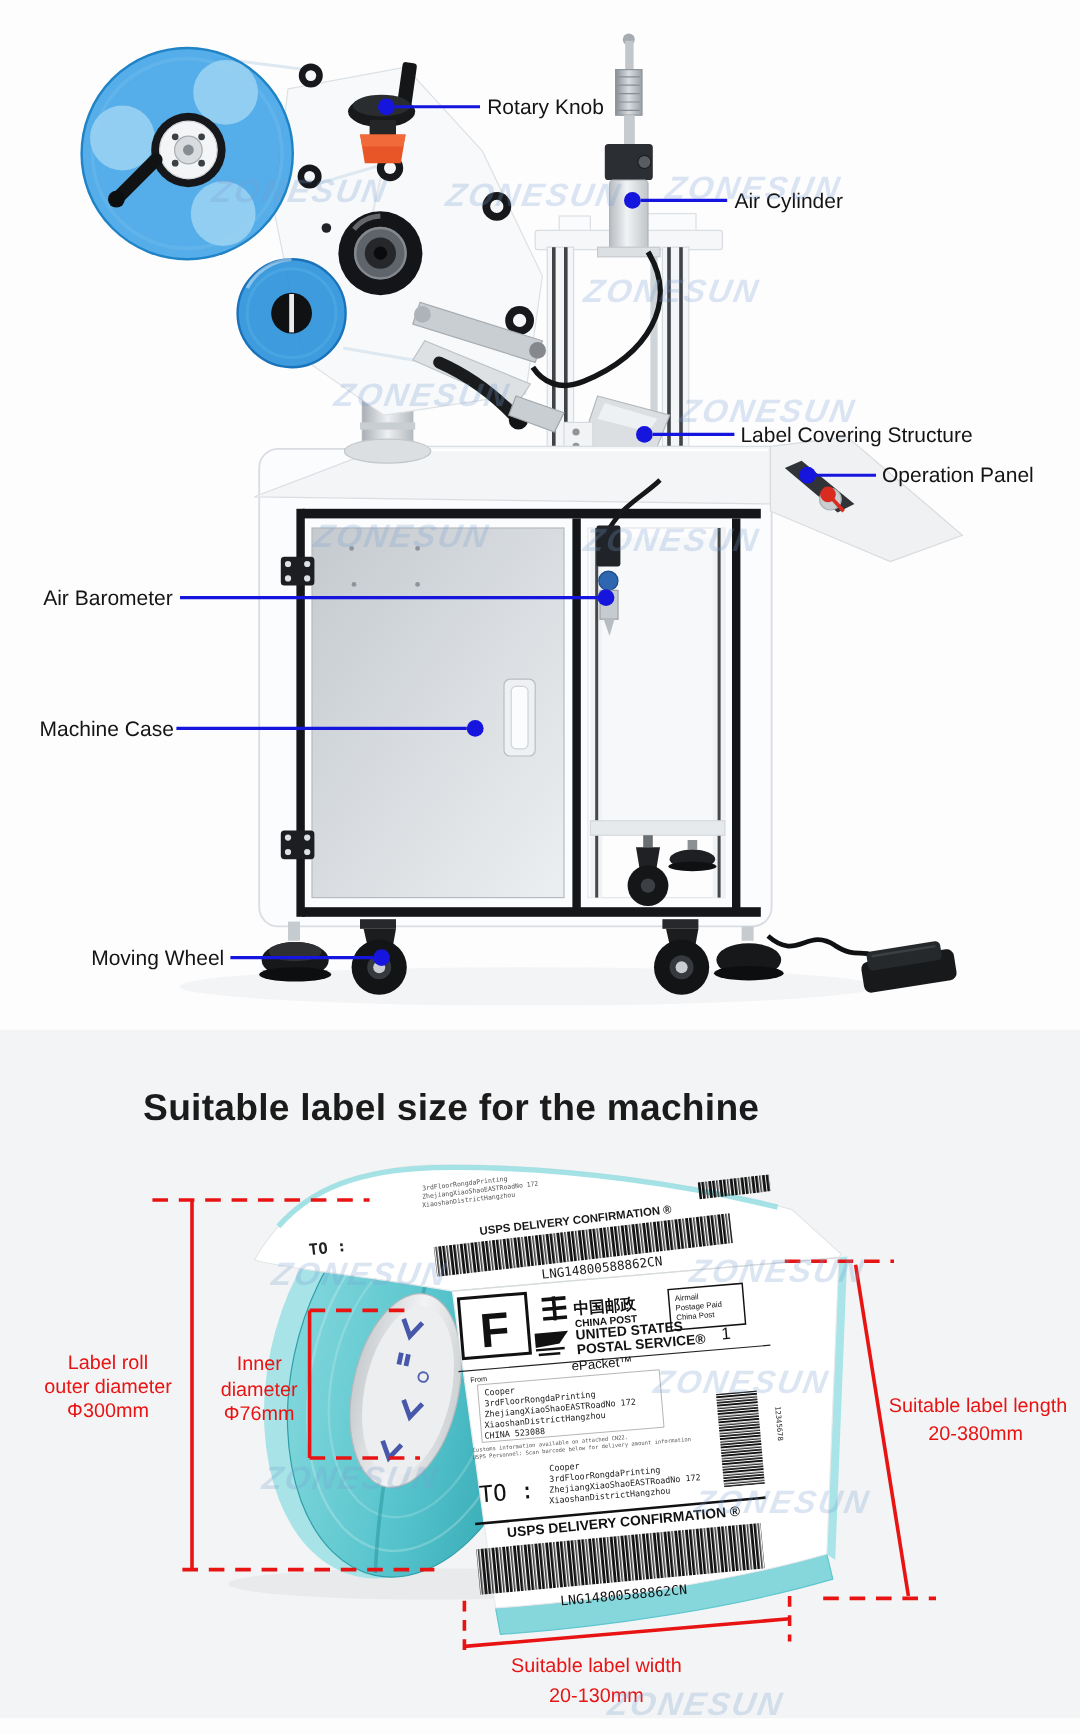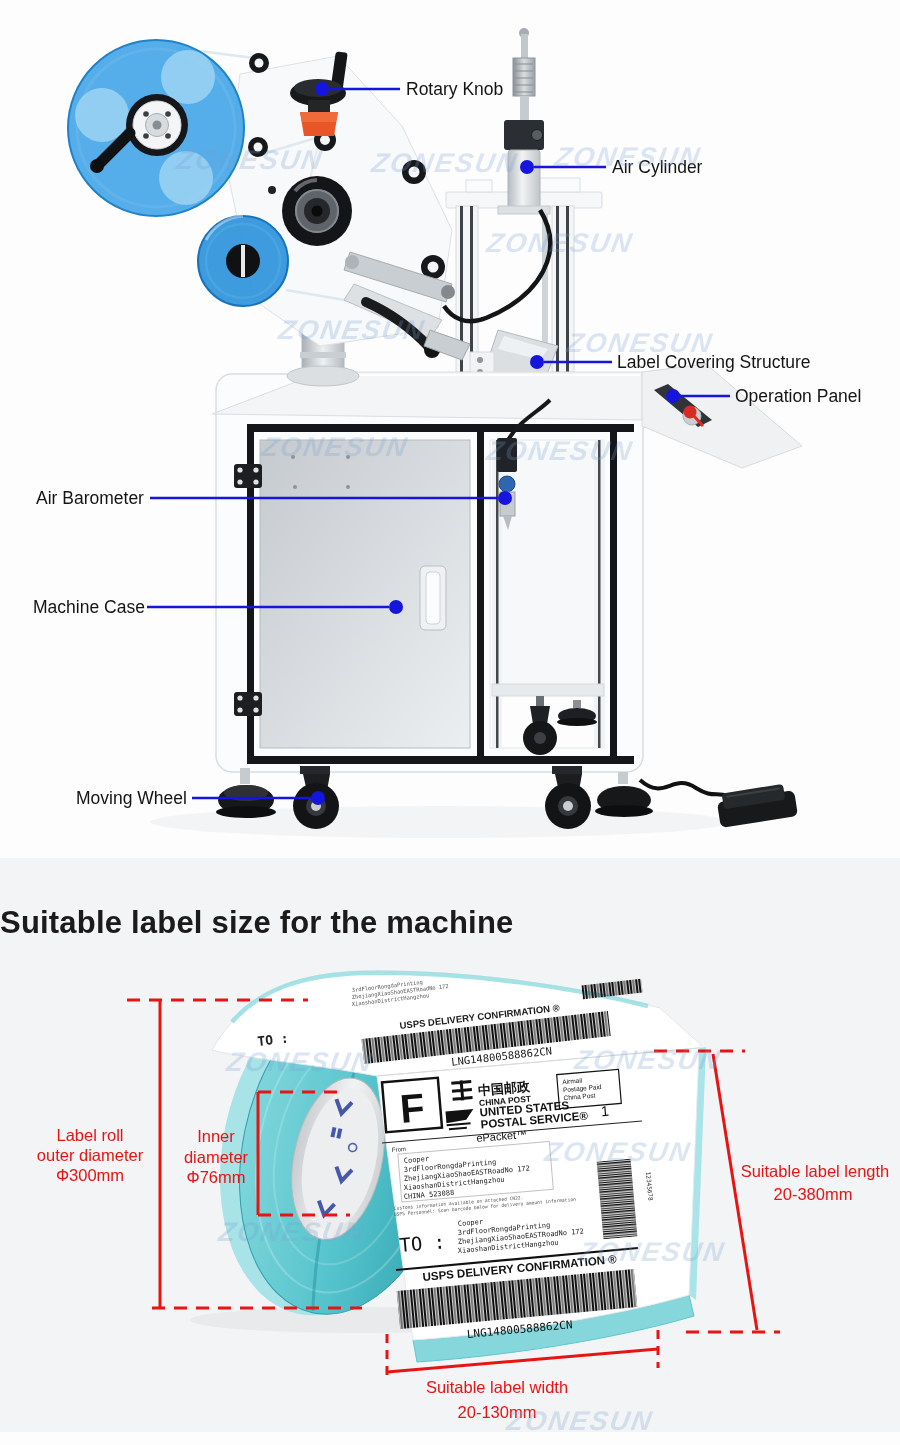--- a/index.html
+++ b/index.html
@@ -1,19 +1,19 @@
 <!DOCTYPE html>
 <html><head>
 <meta charset="utf-8">
 <style>
   html,body{margin:0;padding:0;background:#fff;}
   #canvas{position:relative;width:900px;height:1445px;background:#fdfdfe;overflow:hidden;
           font-family:"Liberation Sans",sans-serif;}
   #section-bg{position:absolute;left:0;top:858px;width:900px;height:574px;background:#f3f4f5;}
-  #page-title{position:absolute;left:0;top:905px;width:752px;text-align:left;
+  #page-title{position:absolute;left:0;top:905px;width:752px;text-align:center;
               font-size:31px;font-weight:bold;color:#1b1b1b;letter-spacing:.2px;}
   .wm{position:absolute;transform:translate(-50%,-50%) skewX(-10deg);
       font-style:italic;font-weight:bold;font-size:27px;color:rgba(120,158,208,.26);
       white-space:nowrap;pointer-events:none;letter-spacing:2px;}
   svg{position:absolute;left:0;}
   svg text{font-family:"Liberation Sans",sans-serif;}
   .ctext{fill:#141414;font-size:17.5px;}
   .cline{stroke:#1515dd;stroke-width:2.6;}
   .cdot{fill:#1515dd;}
   .dim{stroke:#e81414;stroke-width:3;fill:none;}

